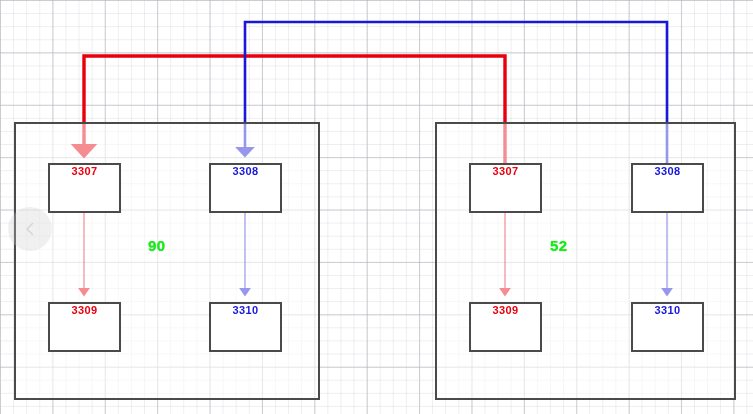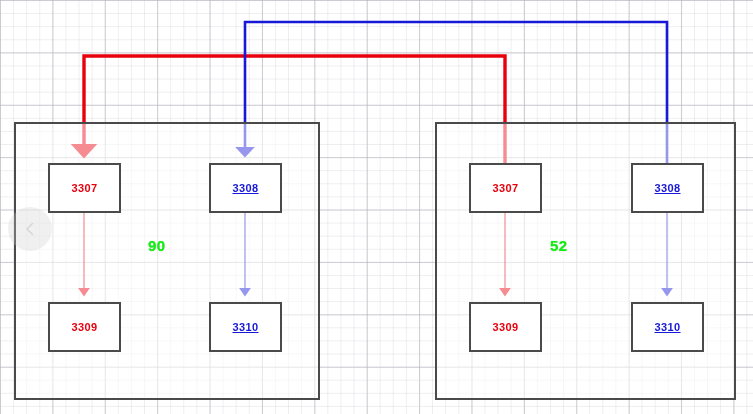--- a/index.html
+++ b/index.html
@@ -25,28 +25,28 @@
   .group-box {
     position: absolute;
     border: 2px solid #4a4a4a;
     background: rgba(255,255,255,0.55);
   }
   .node {
     position: absolute;
     border: 2px solid #4a4a4a;
     background: #ffffff;
     display: flex;
-    align-items: center;
+    align-items: flex-start;
     justify-content: center;
     font-size: 11px;
     font-weight: bold;
     letter-spacing: 0.4px;
   }
   .node.red  { color: #e8000d; }
-  .node.blue { color: #1818d8; text-decoration: underline; }
+  .node.blue { color: #1818d8; }
 
   .group-label {
     position: absolute;
     color: #12f012;
     font-size: 15px;
     font-weight: bold;
     letter-spacing: 0.5px;
     text-shadow: 0 0 1px rgba(0,140,0,0.55);
   }
 

